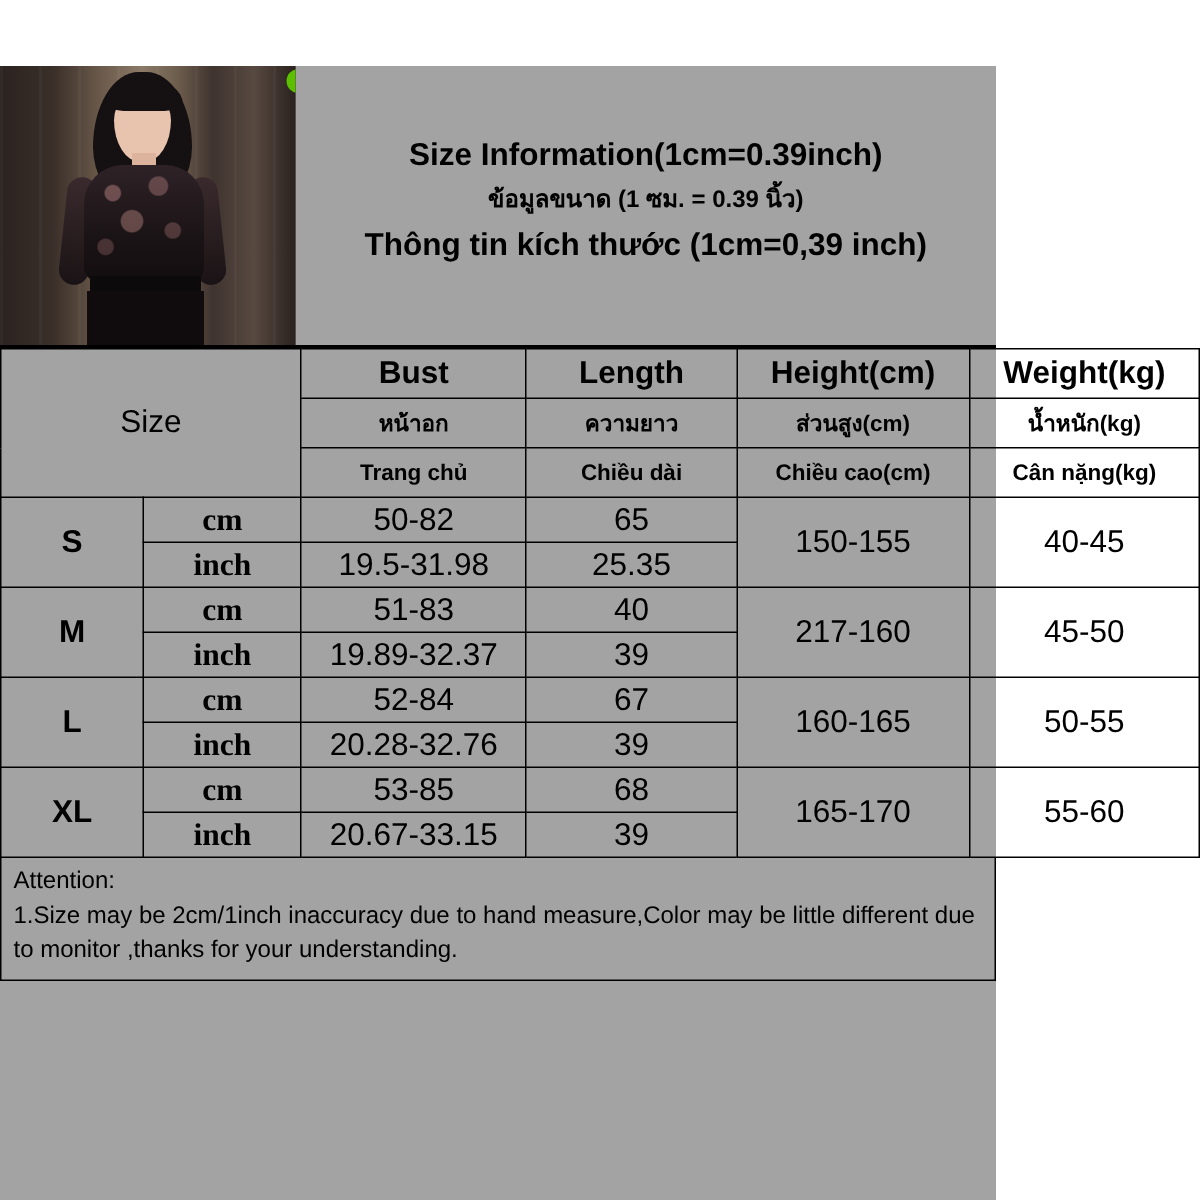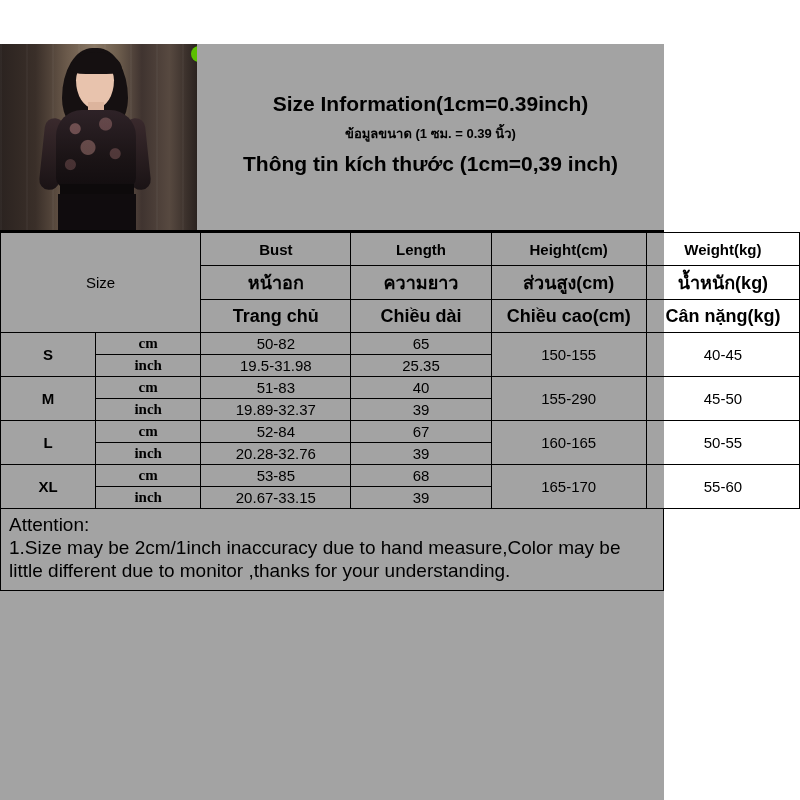--- a/index.html
+++ b/index.html
@@ -174,47 +174,47 @@
     padding: 0 10px 6px 10px;
     box-sizing: border-box;
   }
   .title-line {
     font-weight: bold;
     font-size: 21px;
     line-height: 30px;
     text-align: center;
     white-space: nowrap;
   }
-  .title-line.thai { font-size: 13px; }
+  .title-line.thai { font-size: 16px; }
 
   
   table.size-table {
     width: 800px;
     border-collapse: collapse;
     table-layout: fixed;
   }
   table.size-table td {
     border: 1px solid #000;
     text-align: center;
     vertical-align: middle;
-    font-size: 15px;
+    font-size: 21px;
     padding: 2px 3px;
   }
   td.size-word {
     font-size: 26px;
     font-weight: normal;
   }
   td.head {
     font-weight: bold;
     font-size: 16px;
     height: 28px;
   }
   td.head.sub {
     font-weight: bold;
-    font-size: 18px;
+    font-size: 15px;
   }
   td.sizelabel {
     font-weight: bold;
     font-size: 17px;
   }
   td.unit {
     font-weight: bold;
     font-size: 14px;
     font-family: Liberation Serif, serif;
   }
@@ -231,21 +231,21 @@
   
   .attention {
     border-left: 1px solid #000;
     border-right: 1px solid #000;
     border-bottom: 1px solid #000;
     padding: 4px 8px 8px 8px;
     box-sizing: border-box;
   }
   .attention p {
     margin: 0;
-    font-size: 19px;
+    font-size: 16px;
     line-height: 23px;
   }
 </style>
 </head>
 <body>
 
 <div class="page">
 
   <div class="header">
     <div class="photo">
@@ -315,21 +315,21 @@
         <td class="unit">inch</td>
         <td class="val">19.5-31.98</td>
         <td class="val">25.35</td>
       </tr>
 
       <tr>
         <td class="sizelabel" rowspan="2">M</td>
         <td class="unit">cm</td>
         <td class="val">51-83</td>
         <td class="val">40</td>
-        <td class="val" rowspan="2">155-290</td>
+        <td class="val" rowspan="2">217-160</td>
         <td class="val" rowspan="2">45-50</td>
       </tr>
       <tr>
         <td class="unit">inch</td>
         <td class="val">19.89-32.37</td>
         <td class="val">39</td>
       </tr>
 
       <tr>
         <td class="sizelabel" rowspan="2">L</td>

